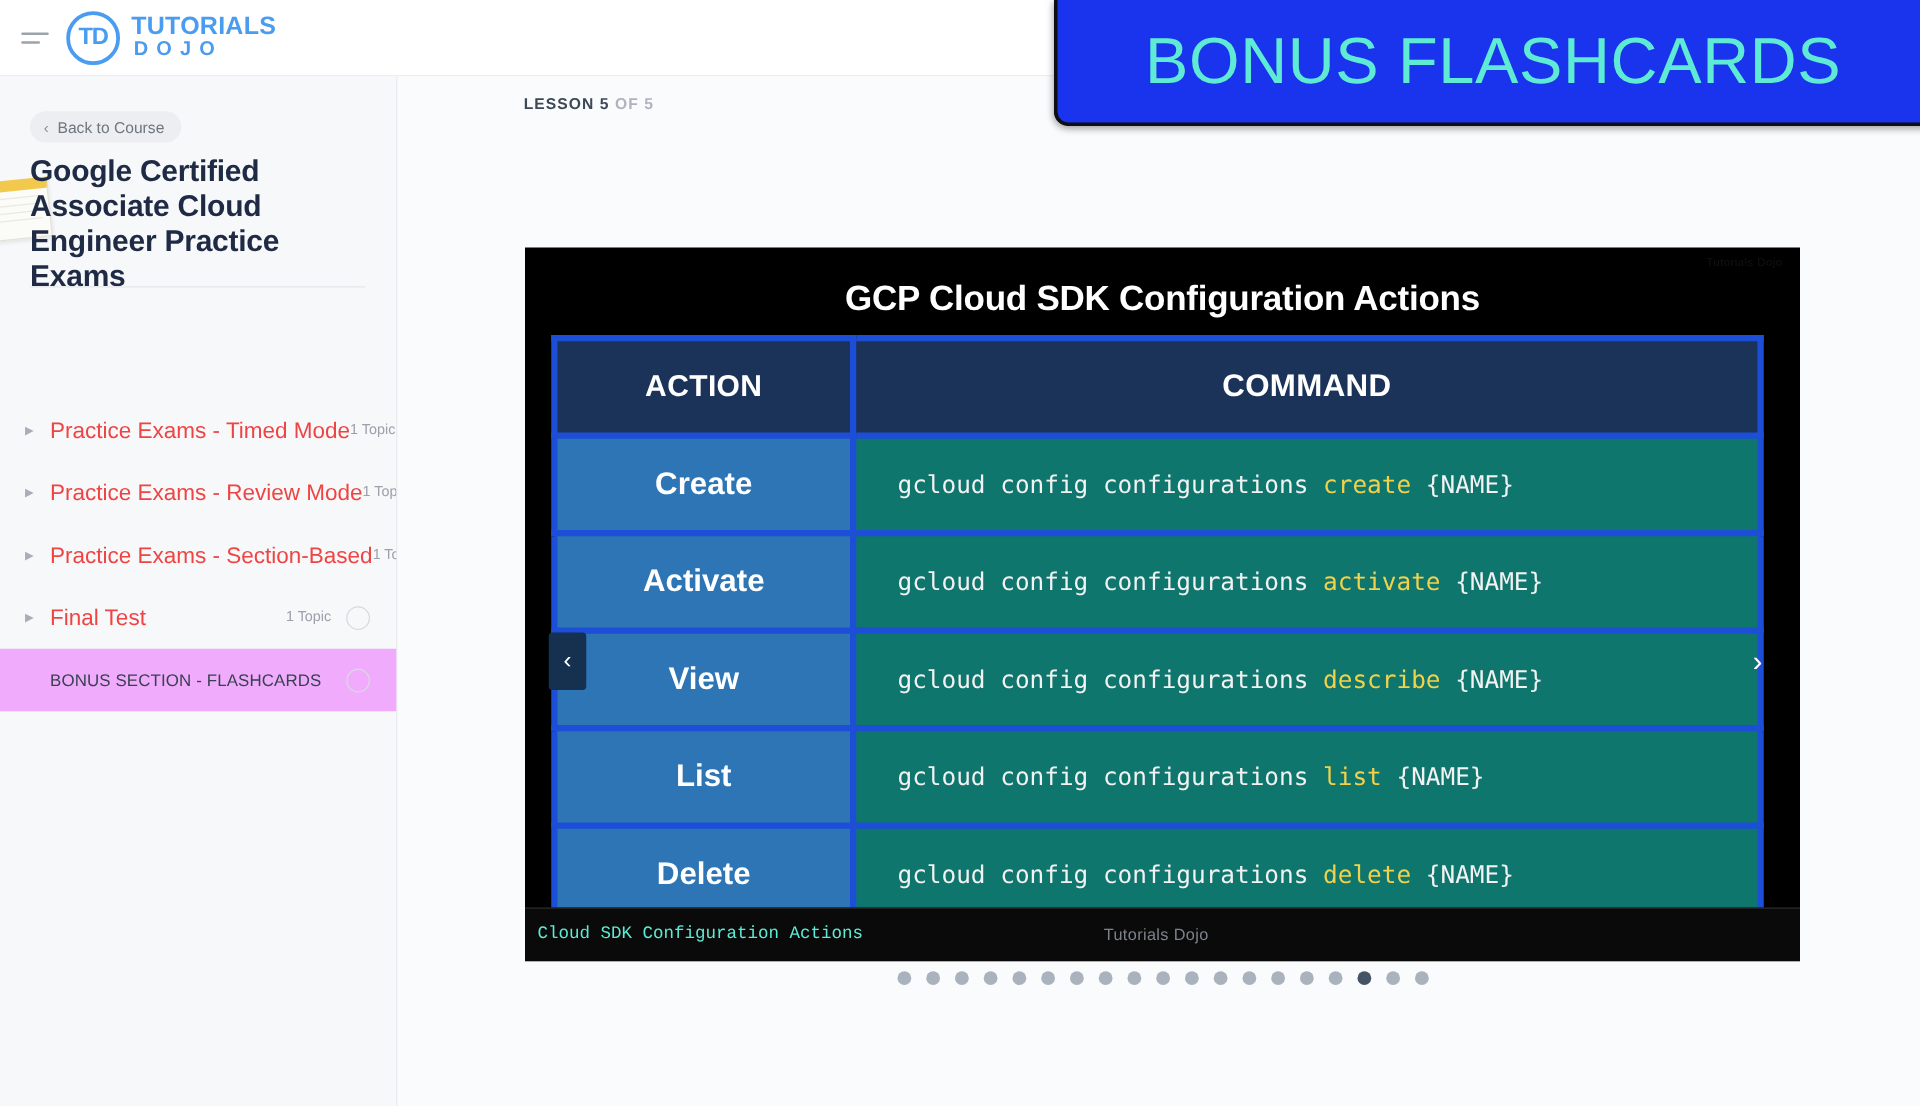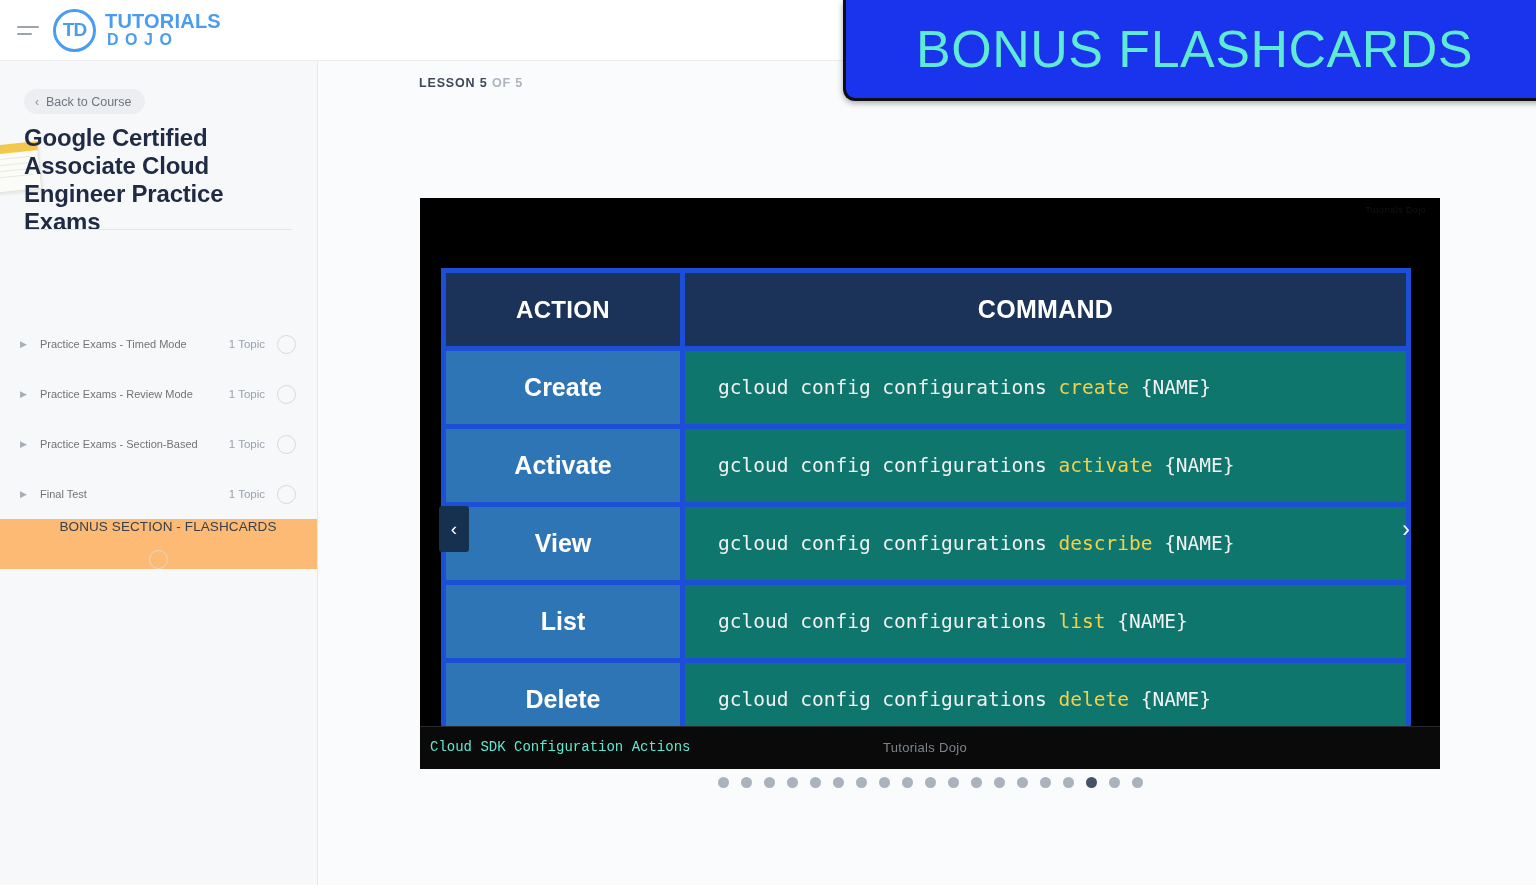--- a/index.html
+++ b/index.html
@@ -110,30 +110,30 @@
   .nav-item {
     position: relative; height: 50px;
     display: flex; align-items: center;
     padding-left: 20px; padding-right: 22px;
     cursor: pointer;
   }
   .nav-item .tri {
     width: 10px; color: #a8aeb7; font-size: 9px; margin-right: 10px; flex: none;
   }
   .nav-item .nav-label {
-    font-size: 11px; color: #737373; flex: 1; white-space: nowrap;
+    font-size: 18px; color: #ef4444; flex: 1; white-space: nowrap;
   }
   .nav-item .topic-count {
     font-size: 11.5px; color: #9aa1ab; margin-right: 12px; flex: none;
   }
   .nav-item .circle {
     width: 19px; height: 19px; border-radius: 50%;
     border: 1.5px solid #d7dade; flex: none;
   }
-  .nav-item.selected { background: #fdba74; flex-direction: column; }
+  .nav-item.selected { background: #f0abfc; }
   .nav-item.selected .nav-label {
     padding-left: 20px; font-size: 13.5px; color: #37414f; letter-spacing: .1px;
   }
 
   
   .main {
     position: absolute; left: 318px; top: 61px; width: 1218px; height: 824px;
     background: #fafbfc;
   }
   .lesson-meta {
@@ -306,20 +306,21 @@
   <div class="main">
 
     <div class="lesson-meta">
       <span class="dark">LESSON 5</span>
       <span class="light">OF 5</span>
     </div>
 
 
     <div class="card">
       <div class="card-wm">Tutorials Dojo</div>
+      <div class="card-heading">GCP Cloud SDK Configuration Actions</div>
 
       <table class="tbl">
         <colgroup>
           <col class="col-action">
             <col>
         </colgroup>
         <thead>
           <tr>
             <th class="th-action">ACTION</th>
             <th>COMMAND</th>

